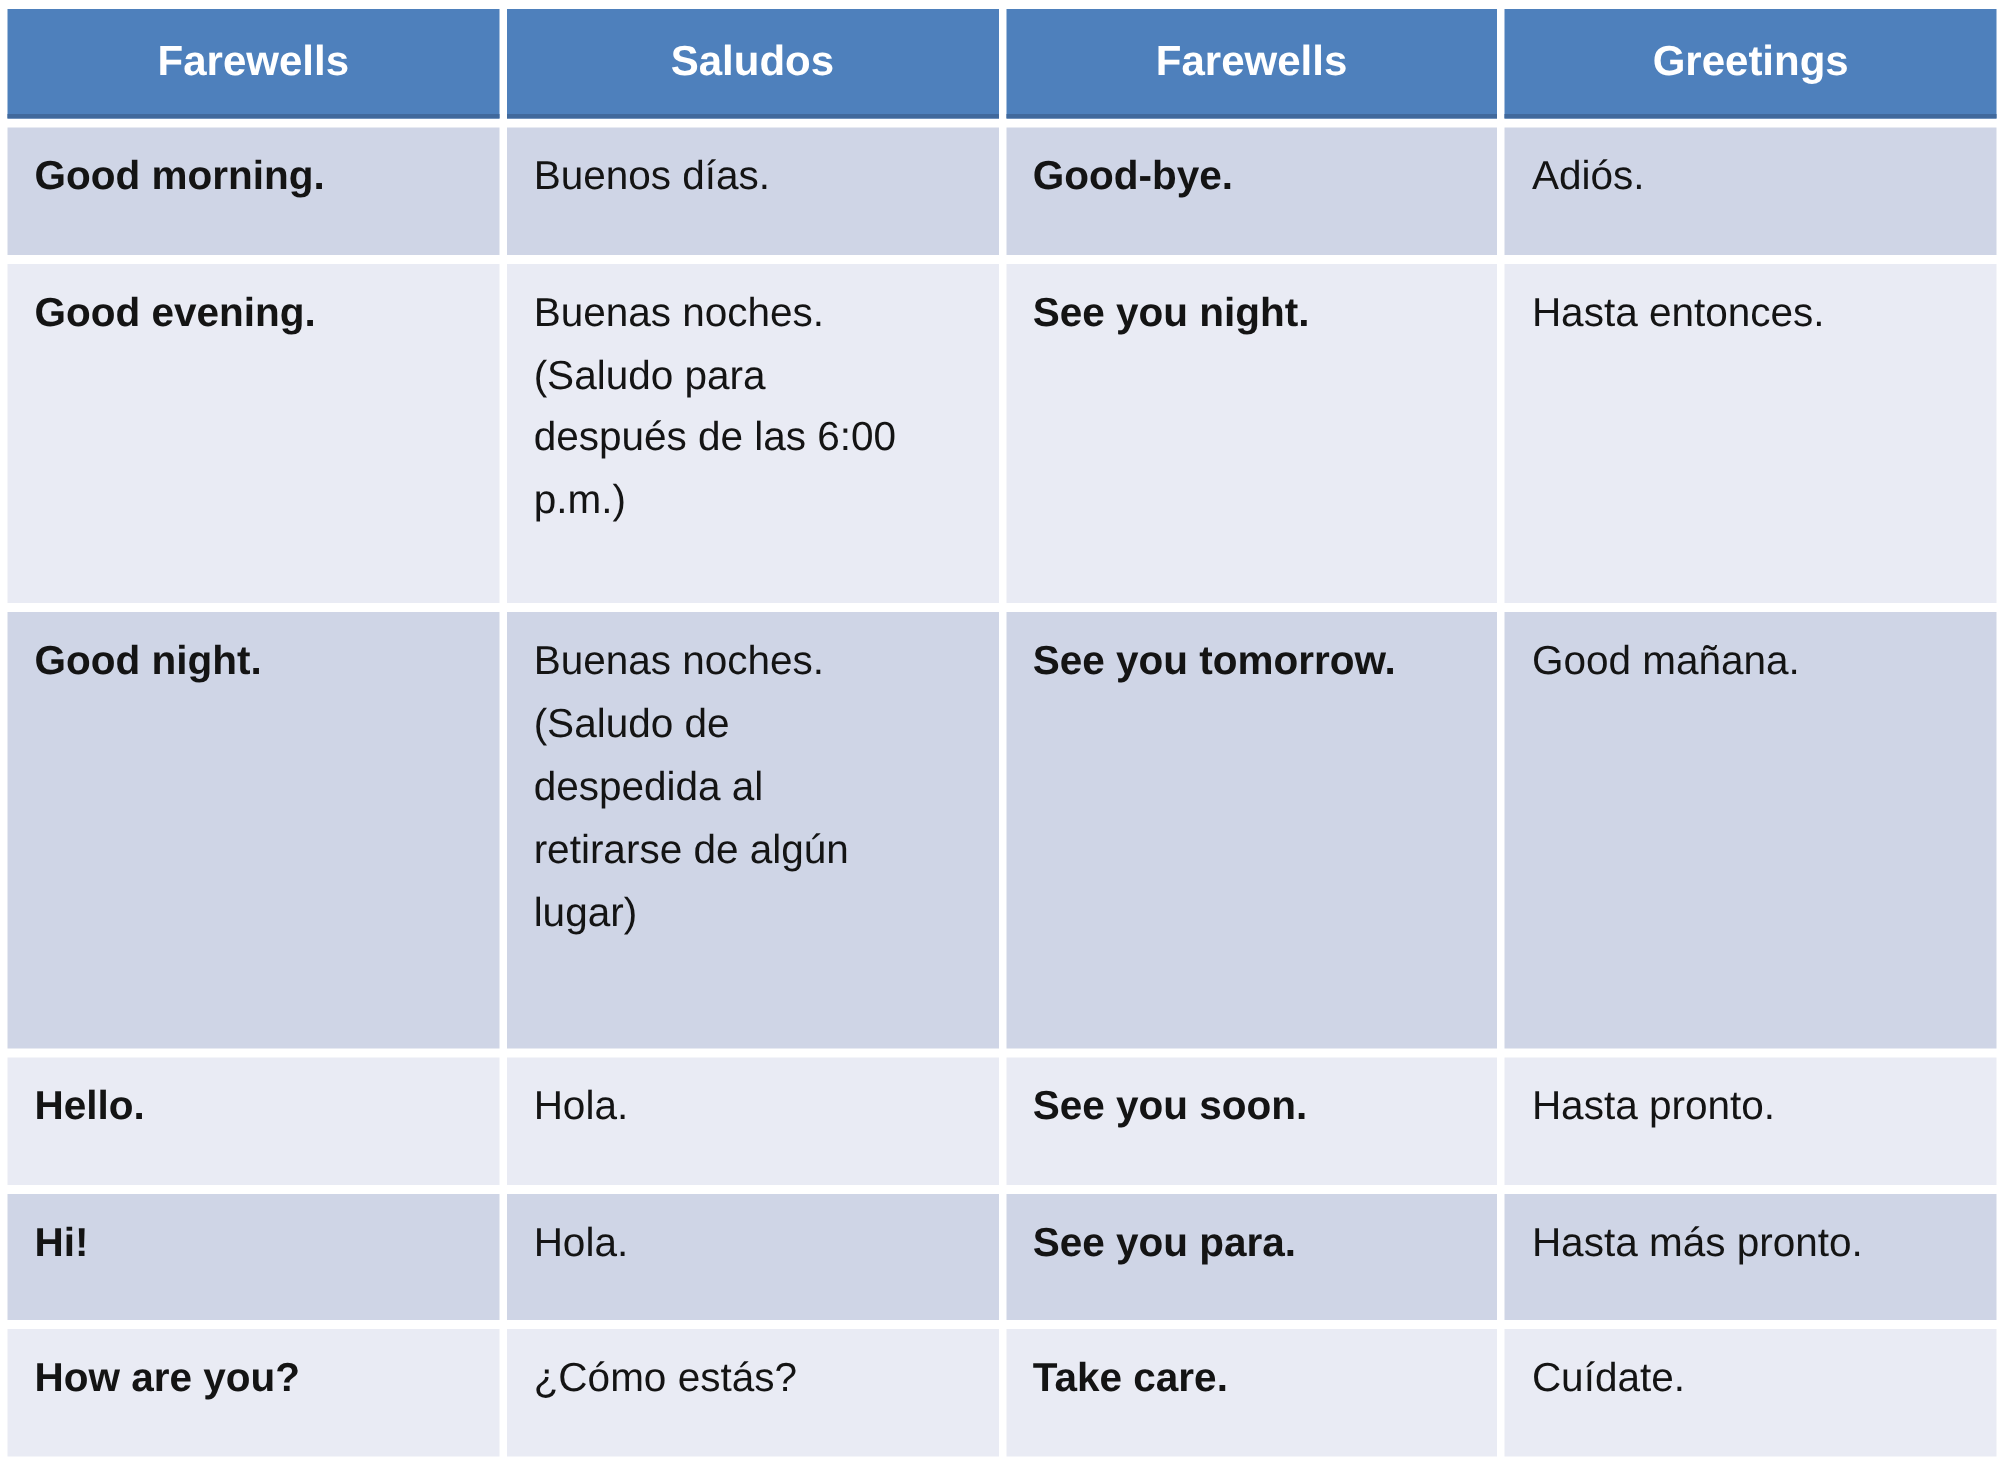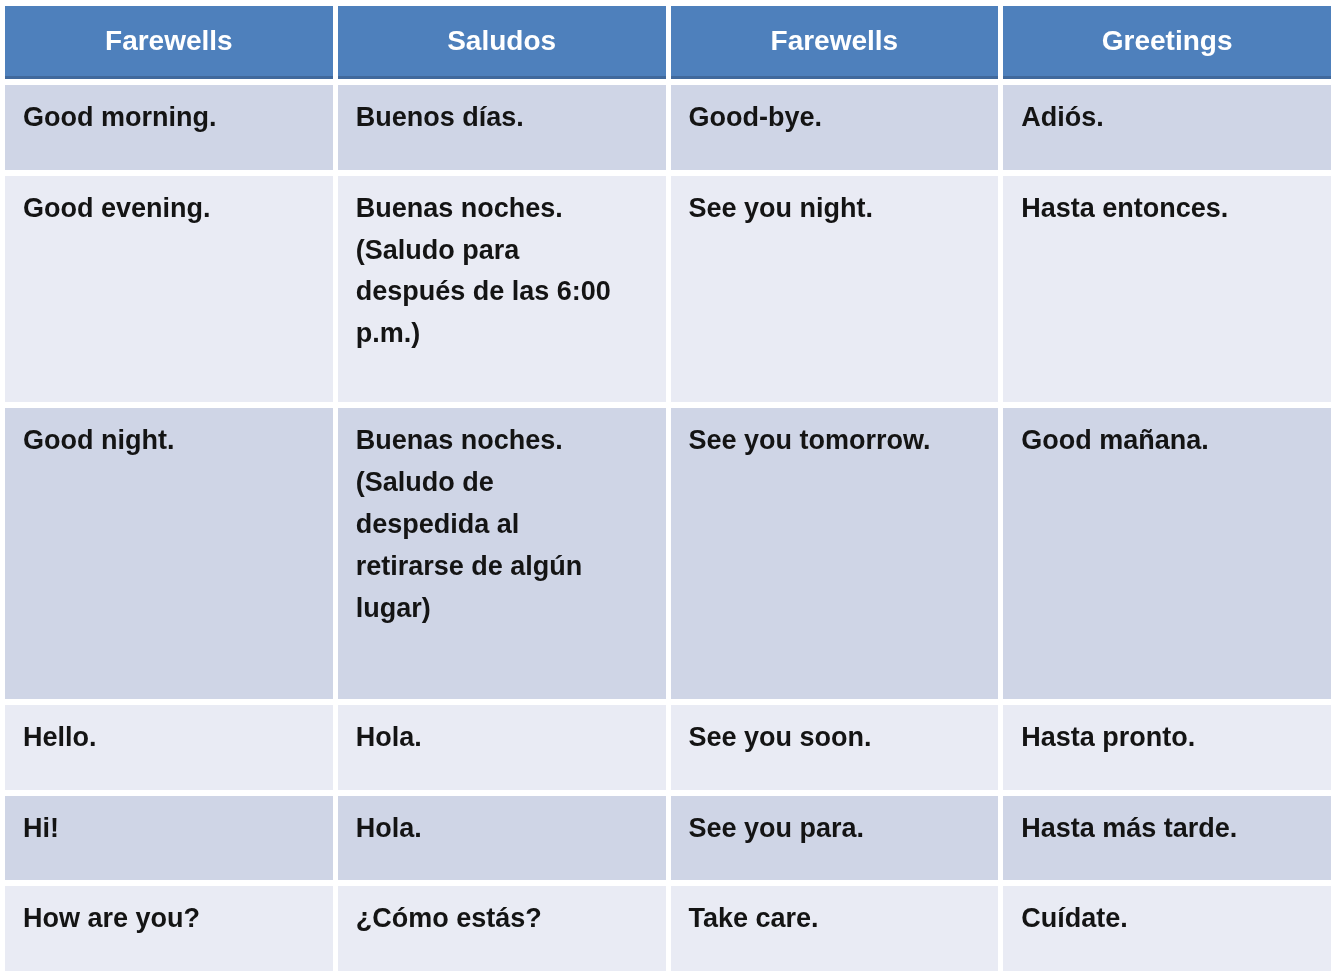--- a/index.html
+++ b/index.html
@@ -40,21 +40,21 @@
   }
   td {
     font-size: 27px;
     line-height: 1.55;
     vertical-align: top;
     padding: 12px 12px 8px 18px;
     color: var(--body-text);
     overflow: hidden;
   }
   td.en { font-weight: bold; }
-  td.es { font-weight: bold; white-space: pre-line; }
+  td.es { font-weight: normal; white-space: pre-line; }
   tbody tr td { background: var(--row-even); }
   tbody tr:nth-child(odd) td { background: var(--row-odd); }
   tbody tr { height: 70px; }
   tbody tr.tall-evening { height: 186px; }
   tbody tr.tall-night { height: 240px; }
 </style>
 </head>
 <body>
 
 <table class="vocab">
@@ -95,21 +95,21 @@
     <tr>
       <td class="en">Hello.</td>
       <td class="es">Hola.</td>
       <td class="en">See you soon.</td>
       <td class="es">Hasta pronto.</td>
     </tr>
     <tr>
       <td class="en">Hi!</td>
       <td class="es">Hola.</td>
       <td class="en">See you para.</td>
-      <td class="es">Hasta más tarde.</td>
+      <td class="es">Hasta más pronto.</td>
     </tr>
     <tr>
       <td class="en">How are you?</td>
       <td class="es">¿Cómo estás?</td>
       <td class="en">Take care.</td>
       <td class="es">Cuídate.</td>
     </tr>
   </tbody>
 </table>
 

